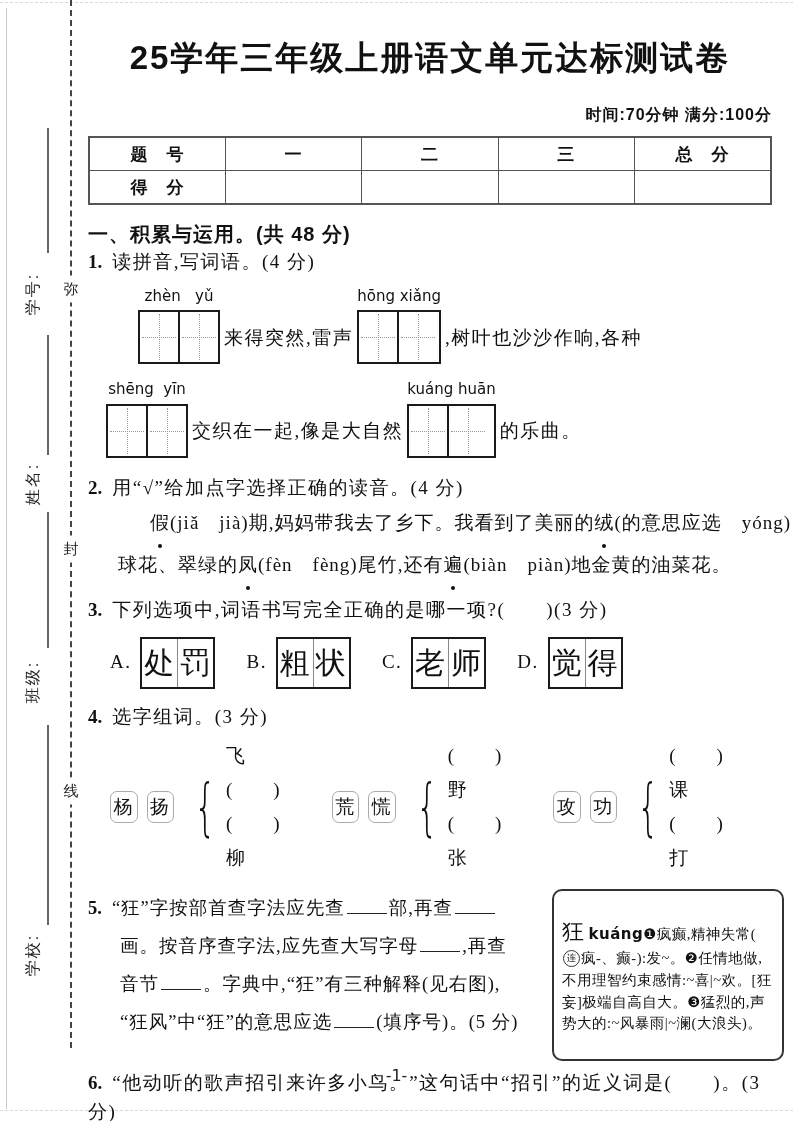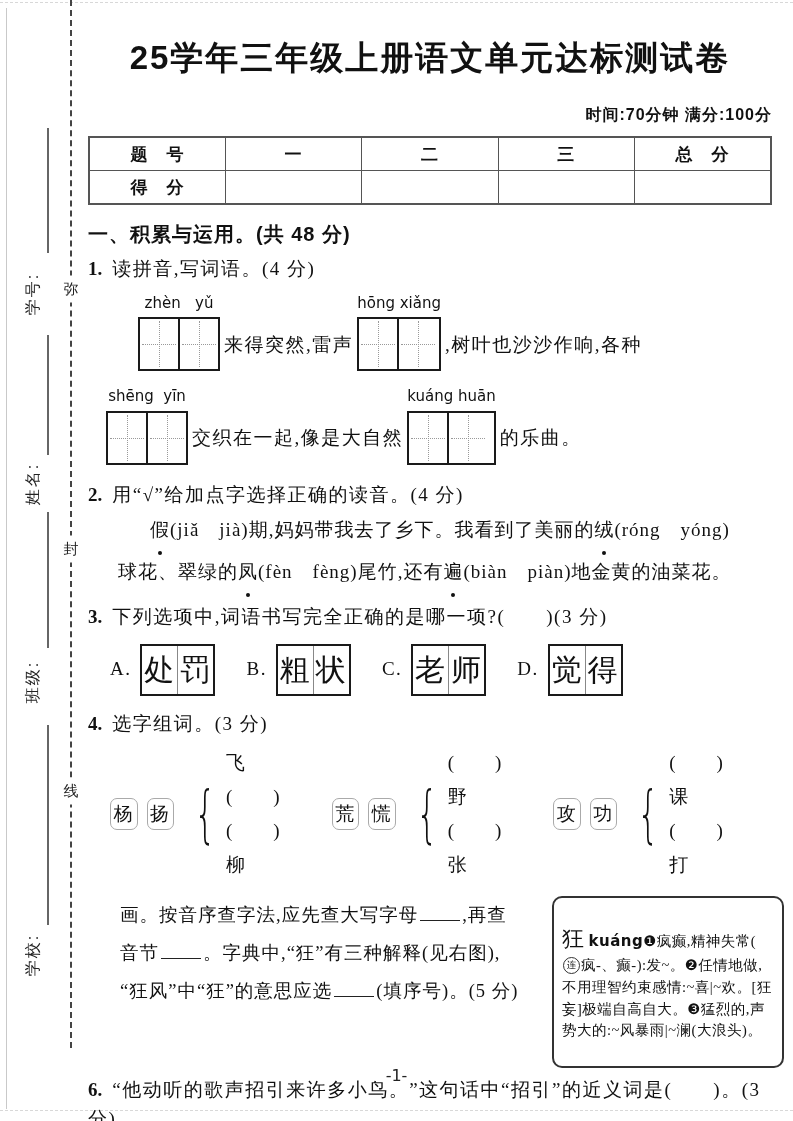--- a/index.html
+++ b/index.html
@@ -25,21 +25,21 @@
   .subtitle{text-align:center;font-size:25px;font-weight:bold;letter-spacing:2px;margin-top:8px;
             font-family:"Liberation Sans",sans-serif;}
   .meta{text-align:right;font-size:16px;font-weight:bold;margin-top:24px;letter-spacing:1px;
         font-family:"Liberation Sans",sans-serif;}
   table.score-table{width:100%;border-collapse:collapse;margin-top:10px;table-layout:fixed;
         border:2px solid #555;}
   table.score-table td{border:1px solid #555;height:30px;text-align:center;font-size:17px;
         font-weight:bold;font-family:"Liberation Sans",sans-serif;letter-spacing:1px;}
   .section-h{font-size:20px;font-weight:bold;margin-top:16px;letter-spacing:1px;
         font-family:"Liberation Sans",sans-serif;}
-  .q{margin-top:7px;font-size:19px;letter-spacing:1.5px;line-height:1.5;}
+  .q{margin-top:0;font-size:19px;letter-spacing:1.5px;line-height:1.5;}
   .q-num{font-weight:bold;margin-right:10px;letter-spacing:0;}
   
   .py-row{display:flex;align-items:flex-end;margin-top:8px;margin-left:50px;}
   .py-row.second{margin-left:18px;margin-top:14px;}
   .py-unit{display:flex;flex-direction:column;}
   .py{font-family:"DejaVu Sans",sans-serif;font-size:15px;letter-spacing:0;text-align:center;
       margin-bottom:3px;white-space:pre;}
   .tzg{display:flex;border:2px solid #1a1a1a;background:#fff;}
   .tzg .cell{width:38px;height:50px;position:relative;}
   .tzg .cell + .cell{border-left:2px solid #1a1a1a;}
@@ -171,21 +171,21 @@
               <div class="cell"></div>
             </div>
         </div>
         <div class="txt">的乐曲。</div>
       </div>
     </div>
 
     <div class="q" style="margin-top:16px;">
       <span class="q-num">2.</span><span>用“√”给加点字选择正确的读音。(4 分)</span>
       <div id="q2-lines">
-          <div class="q2-line indent1"><span class="dotted-char">假</span><span>(jiǎ　jià)期,妈妈带我去了乡下。我看到了美丽的</span><span class="dotted-char">绒</span><span>(róng　yóng)</span></div>
+          <div class="q2-line indent1"><span class="dotted-char">假</span><span>(jiǎ　jià)期,妈妈带我去了乡下。我看到了美丽的</span><span class="dotted-char">绒</span><span>(的意思应选　yóng)</span></div>
           <div class="q2-line"><span>球花、翠绿的</span><span class="dotted-char">凤</span><span>(fèn　fèng)尾竹,还有</span><span class="dotted-char">遍</span><span>(biàn　piàn)地金黄的油菜花。</span></div>
         </div>
     </div>
 
     <div class="q" style="margin-top:10px;">
       <span class="q-num">3.</span><span>下列选项中,词语书写完全正确的是哪一项?(　　)(3 分)</span>
       <div id="q3-options" class="q3-row">
           <div class="q3-opt">
             <span class="opt-label">A.</span>
             <div class="word-box">
@@ -245,20 +245,21 @@
             <div class="pair-stack">
               <div>(　　)课</div>
               <div>(　　)打</div>
             </div>
           </div>
         </div>
     </div>
 
     <div class="q5-wrap">
       <div id="q5-lines" class="q5-left">
+          <div class="q5-line"><span class="q-num">5.</span><span>“狂”字按部首查字法应先查</span><span class="blank"></span><span>部,再查</span><span class="blank"></span></div>
           <div class="q5-line cont"><span>画。按音序查字法,应先查大写字母</span><span class="blank"></span><span>,再查</span></div>
           <div class="q5-line cont"><span>音节</span><span class="blank"></span><span>。字典中,“狂”有三种解释(见右图),</span></div>
           <div class="q5-line cont"><span>“狂风”中“狂”的意思应选</span><span class="blank"></span><span>(填序号)。(5 分)</span></div>
         </div>
       <div class="dict-box">
         <span class="dict-head">狂</span><span class="dict-py">kuáng</span><span id="dict-parts"><span>❶疯癫,精神失常(</span><span class="circled">连</span><span>疯-、癫-):发~。❷任情地做,不用理智约束感情:~喜|~欢。[狂妄]极端自高自大。❸猛烈的,声势大的:~风暴雨|~澜(大浪头)。</span></span>
       </div>
     </div>
 
     <div class="q" style="margin-top:8px;">

